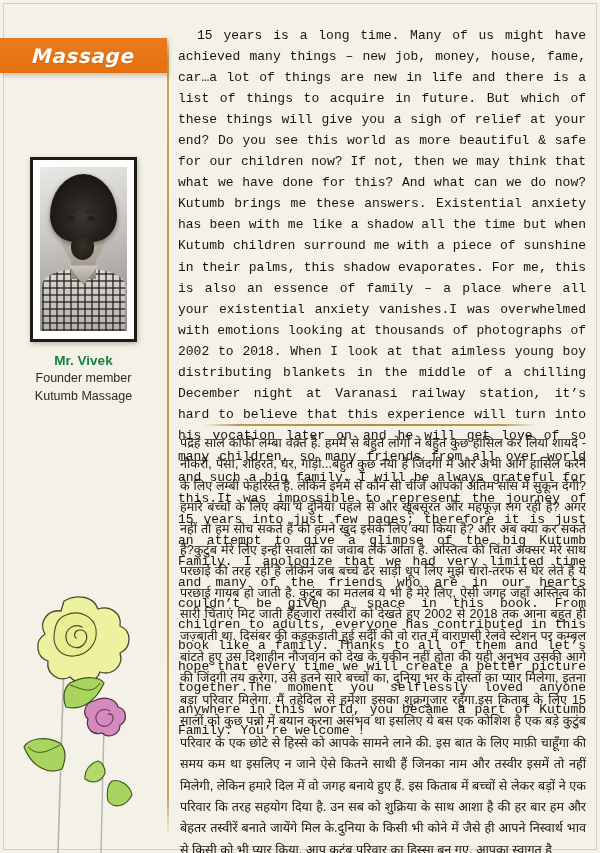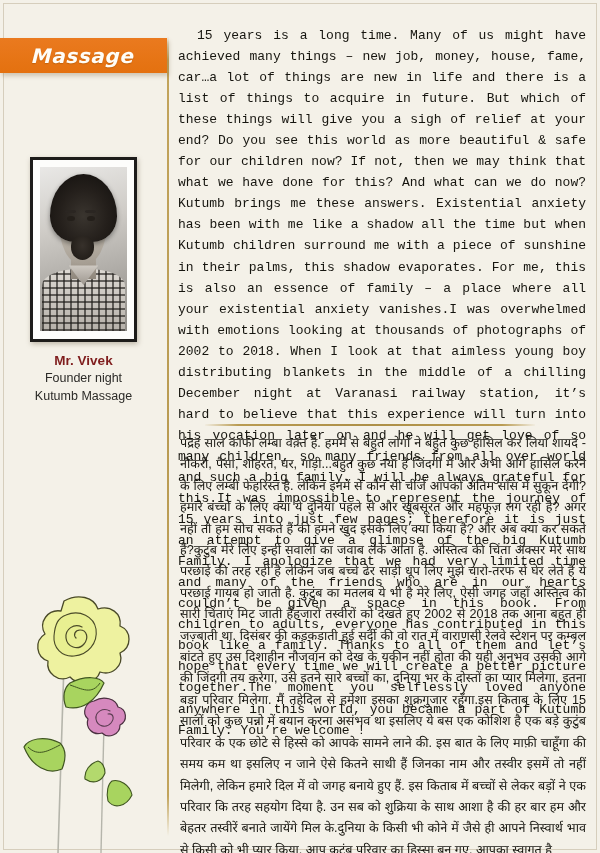--- a/index.html
+++ b/index.html
@@ -224,21 +224,21 @@
     left: 0;
     top: 351px;
     width: 167px;
     text-align: center;
     line-height: 1.42;
   }
   .cap-name {
     display: block;
     font-size: 13.5px;
     font-weight: bold;
-    color: #7f1d1d;
+    color: #15803d;
   }
   .cap-role, .cap-org {
     display: block;
     font-size: 12.5px;
     color: #2b2a27;
   }
 
   
   .flower-art {
     position: absolute;
@@ -308,21 +308,21 @@
           <div class="p-brow r"></div>
           <div class="p-eye l"></div>
           <div class="p-eye r"></div>
           <div class="p-beard"></div>
         </div>
       </div>
     </div>
 
     <div class="photo-caption">
       <span class="cap-name">Mr. Vivek</span>
-      <span class="cap-role">Founder night</span>
+      <span class="cap-role">Founder member</span>
       <span class="cap-org">Kutumb Massage</span>
     </div>
 
     <svg class="flower-art" viewBox="0 0 160 270">
 
       <path d="M56 80 C 54 140, 52 200, 50 270" stroke="#b5b5ab" stroke-width="1.6" fill="none"></path>
       <path d="M96 140 C 95 190, 94 230, 93 270" stroke="#b5b5ab" stroke-width="1.4" fill="none"></path>
 
       <g>
         <path d="M56 18 C 70 10, 86 14, 90 26 C 102 22, 114 30, 112 43

